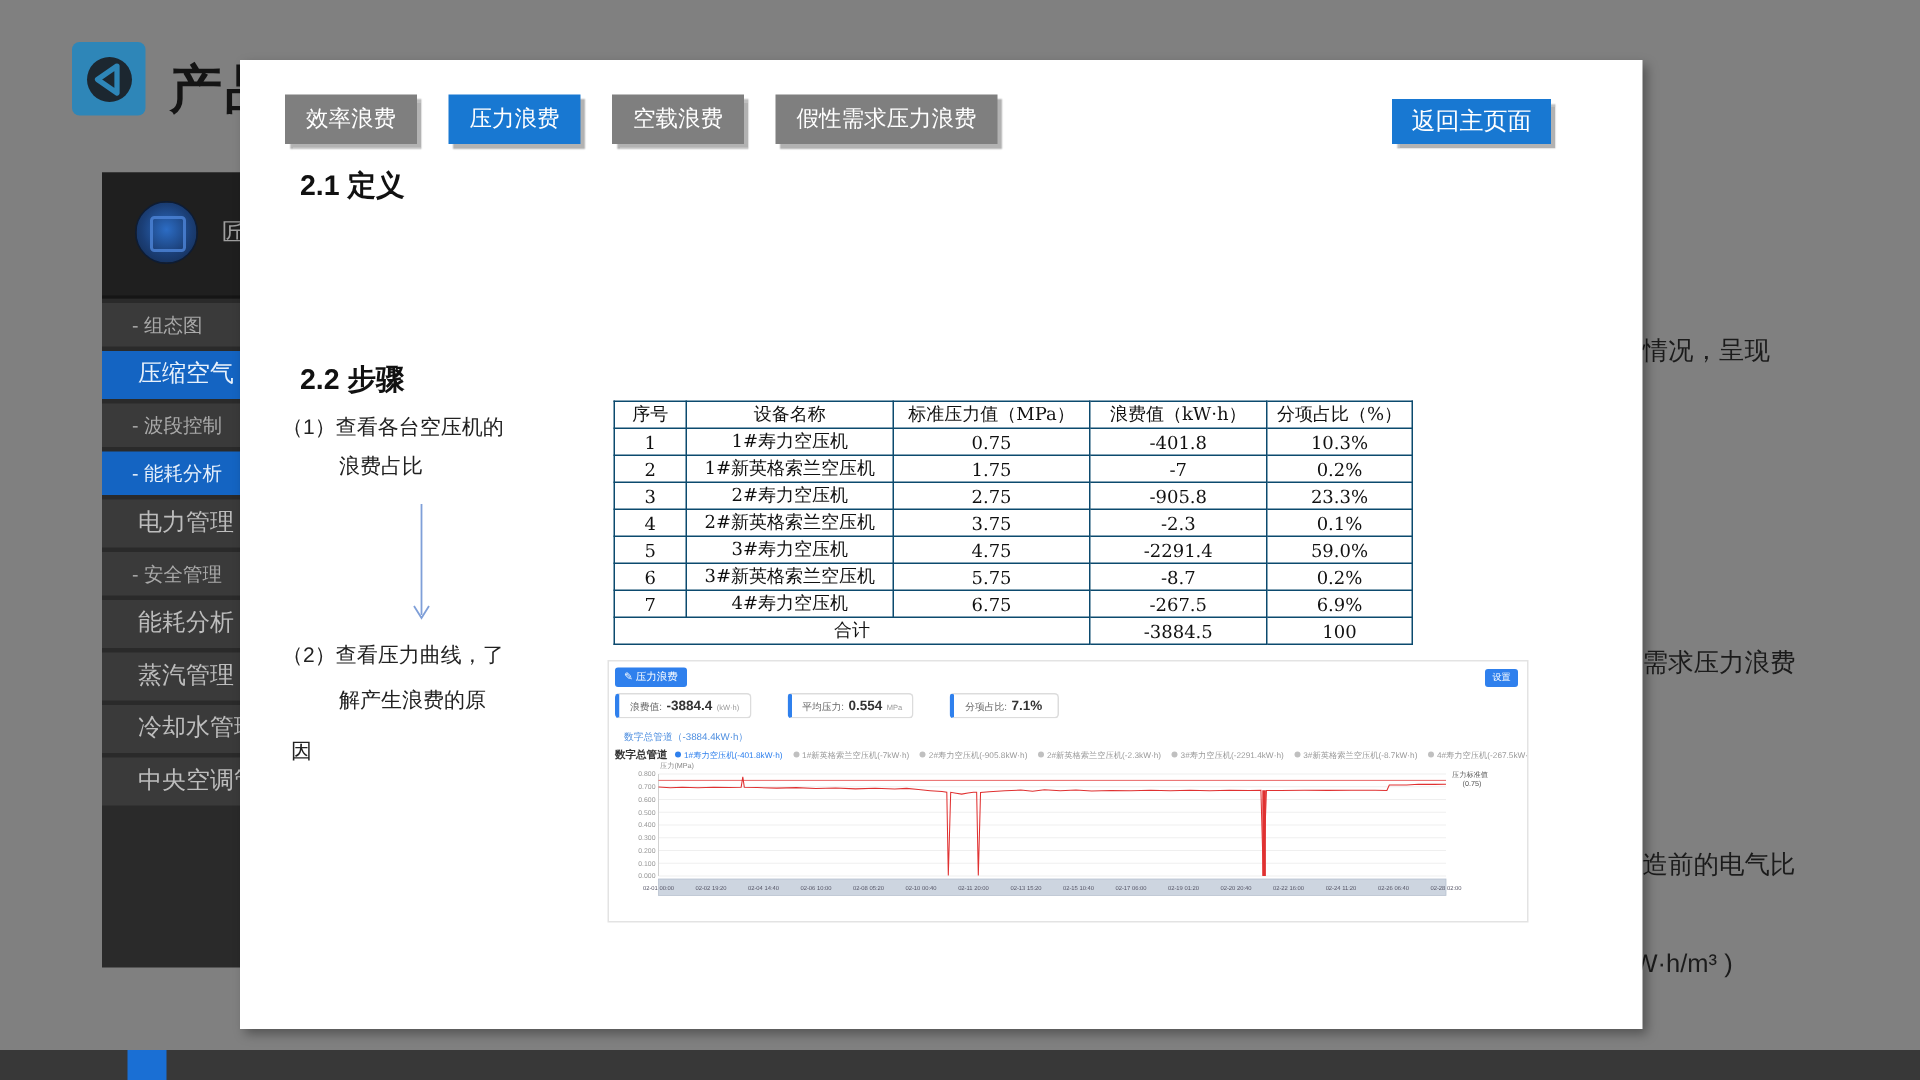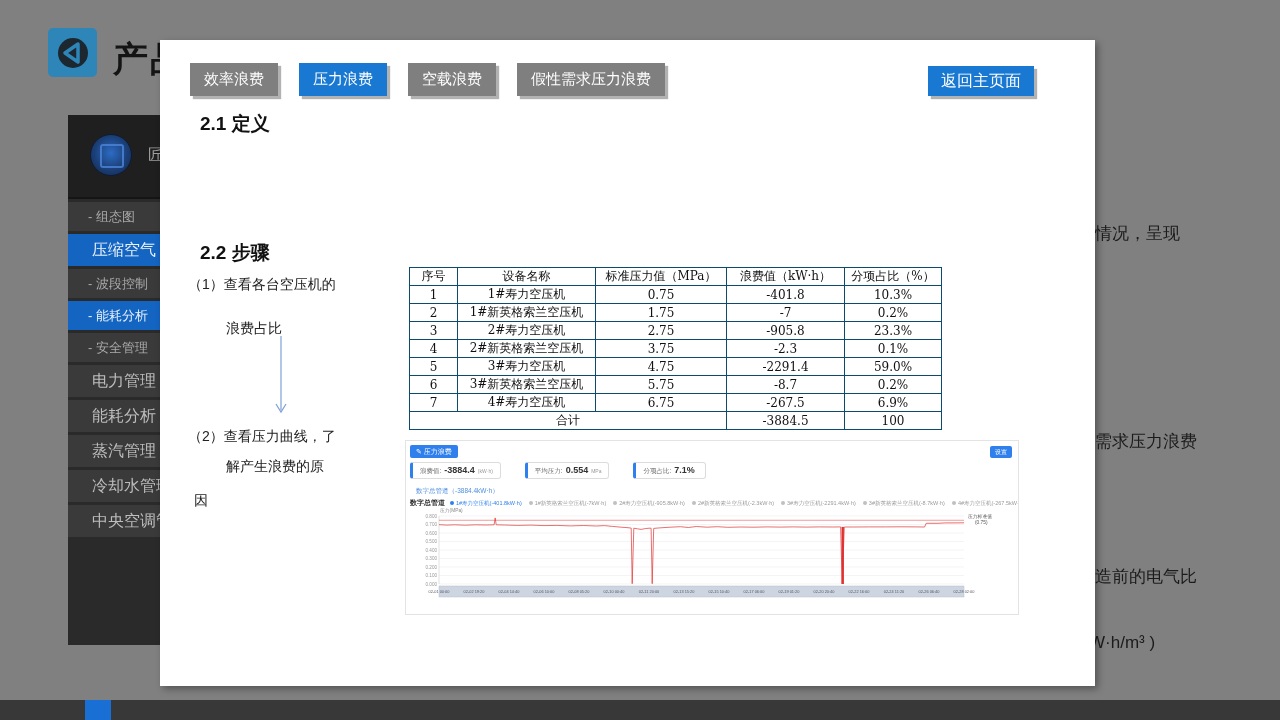--- a/index.html
+++ b/index.html
@@ -82,22 +82,22 @@
 
   <div class="sidebar">
     <div class="sb-head">
       <div class="sb-logo"></div>
       <div class="sb-logo-text">匠</div>
     </div>
     <div class="sb-item sub">- 组态图</div>
     <div class="sb-item active">压缩空气</div>
     <div class="sb-item sub">- 波段控制</div>
     <div class="sb-item sub active">- 能耗分析</div>
+    <div class="sb-item">电力管理</div>
     <div class="sb-item sub">- 安全管理</div>
-    <div class="sb-item">电力管理</div>
     <div class="sb-item">能耗分析</div>
     <div class="sb-item">蒸汽管理</div>
     <div class="sb-item">冷却水管理</div>
     <div class="sb-item">中央空调管理</div>
   </div>
 
   <div class="clip-text" style="left:1095px;top:222px;">情况，呈现</div>
   <div class="clip-text" style="left:1095px;top:430px;">需求压力浪费</div>
   <div class="clip-text" style="left:1095px;top:565px;">造前的电气比</div>
   <div class="clip-text" style="left:1089px;top:633px;">W·h/m³ )</div>
@@ -113,21 +113,21 @@
       <div class="tab active">压力浪费</div>
       <div class="tab">空载浪费</div>
       <div class="tab">假性需求压力浪费</div>
     </div>
     <div class="back-btn">返回主页面</div>
 
     <div class="h-sec" style="left:40px;top:71px;">2.1 定义</div>
 
     <div class="h-sec" style="left:40px;top:200px;">2.2 步骤</div>
     <div class="step" style="left:28px;top:236px;">（1）查看各台空压机的</div>
-    <div class="step" style="left:66px;top:280px;">浪费占比</div>
+    <div class="step" style="left:66px;top:262px;">浪费占比</div>
     <div class="arrow">
       <svg width="14" height="80" viewBox="0 0 14 80">
         <line x1="7" y1="0" x2="7" y2="74" stroke="#7f9fd8" stroke-width="1.2"></line>
         <polyline points="2,68 7,76 12,68" fill="none" stroke="#7f9fd8" stroke-width="1.2"></polyline>
       </svg>
     </div>
     <div class="step" style="left:28px;top:388px;">（2）查看压力曲线，了</div>
     <div class="step" style="left:66px;top:418px;">解产生浪费的原</div>
     <div class="step" style="left:34px;top:452px;">因</div>
 

